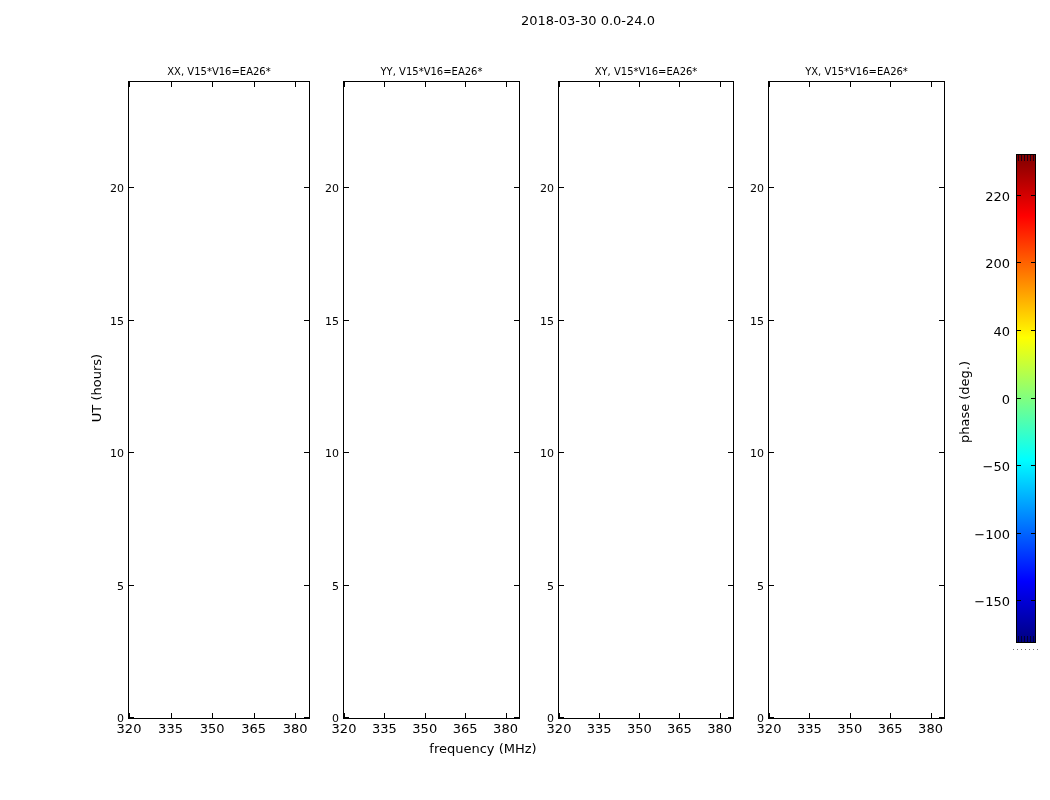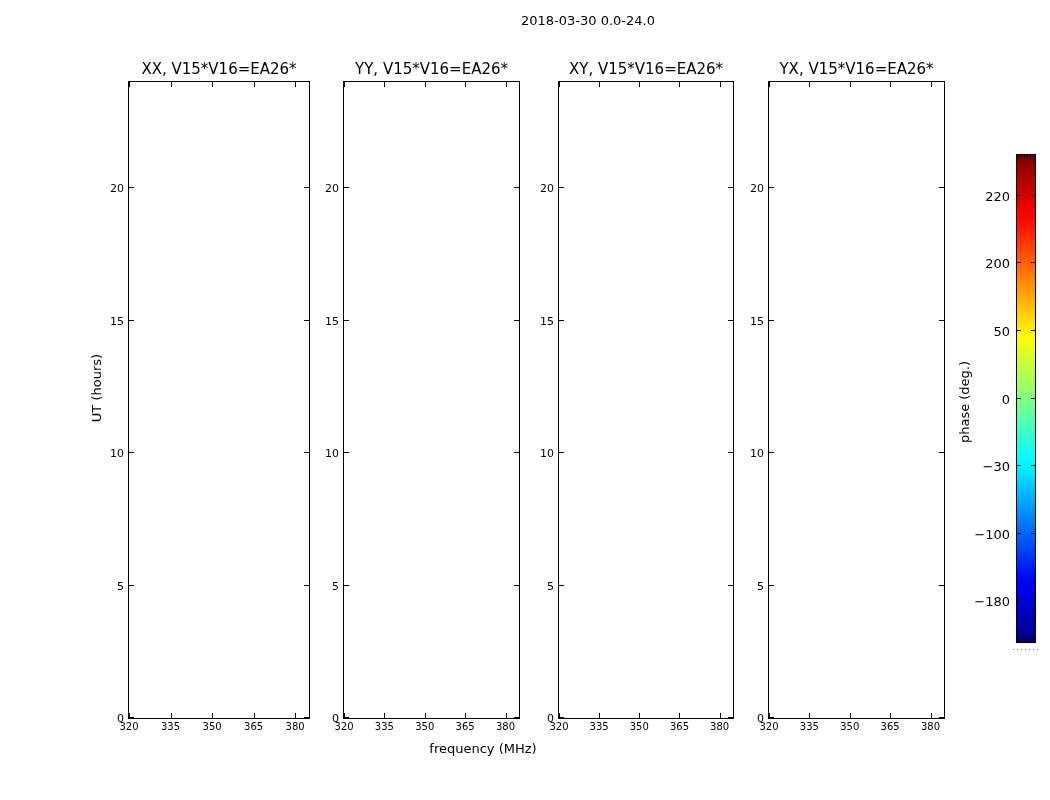--- a/index.html
+++ b/index.html
@@ -15,31 +15,31 @@
   .panel {
     position:absolute; top:81px; height:638px;
     border:1px solid #000; box-sizing:border-box; background:#ffffff;
   }
   .p1 { left:128px; width:182px; }
   .p2 { left:343px; width:177px; }
   .p3 { left:558px; width:176px; }
   .p4 { left:768px; width:177px; }
   .panel-title {
     position:absolute; bottom:calc(100% + 5px); left:50%; transform:translateX(-50%);
-    font-size:15px; line-height:1.1; white-space:nowrap;
+    font-size:10px; line-height:1.1; white-space:nowrap;
   }
   .frame { position:absolute; inset:0; }
   .tk { position:absolute; background:#000000; }
   .tk.xb { width:1px; height:5px; bottom:0; }
   .tk.xt { width:1px; height:5px; top:0; }
   .tk.yl { width:5px; height:1px; left:0; }
   .tk.yr { width:5px; height:1px; right:0; }
   .xlab {
     position:absolute; top:calc(100% + 4px); transform:translateX(-50%);
-    font-size:10px; line-height:1; white-space:nowrap;
+    font-size:13px; line-height:1; white-space:nowrap;
   }
   .ylab {
     position:absolute; right:calc(100% + 5px); transform:translateY(50%);
     font-size:11px; line-height:1; white-space:nowrap;
   }
   .axis-ylabel {
     position:absolute; left:96px; top:388px;
     transform:translate(-50%,-50%) rotate(-90deg);
     font-size:13px; line-height:1; white-space:nowrap;
   }
@@ -235,29 +235,29 @@
     <div class="cbar-comb bot"></div>
     <div class="cbar-dots"></div>
   <div class="ctk l" style="bottom: 91.6667%;"></div>
       <div class="ctk r" style="bottom: 91.6667%;"></div>
       <div class="clab" style="bottom: 91.6667%;">220</div>
       <div class="ctk l" style="bottom: 77.7778%;"></div>
       <div class="ctk r" style="bottom: 77.7778%;"></div>
       <div class="clab" style="bottom: 77.7778%;">200</div>
       <div class="ctk l" style="bottom: 63.8889%;"></div>
       <div class="ctk r" style="bottom: 63.8889%;"></div>
-      <div class="clab" style="bottom: 63.8889%;">50</div>
+      <div class="clab" style="bottom: 63.8889%;">40</div>
       <div class="ctk l" style="bottom: 50%;"></div>
       <div class="ctk r" style="bottom: 50%;"></div>
       <div class="clab" style="bottom: 50%;">0</div>
       <div class="ctk l" style="bottom: 36.1111%;"></div>
       <div class="ctk r" style="bottom: 36.1111%;"></div>
-      <div class="clab" style="bottom: 36.1111%;">−30</div>
+      <div class="clab" style="bottom: 36.1111%;">−50</div>
       <div class="ctk l" style="bottom: 22.2222%;"></div>
       <div class="ctk r" style="bottom: 22.2222%;"></div>
       <div class="clab" style="bottom: 22.2222%;">−100</div>
       <div class="ctk l" style="bottom: 8.33333%;"></div>
       <div class="ctk r" style="bottom: 8.33333%;"></div>
-      <div class="clab" style="bottom: 8.33333%;">−180</div>
+      <div class="clab" style="bottom: 8.33333%;">−150</div>
     </div>
   <div class="cbar-label">phase (deg.)</div>
 
 </div>
 
 </body></html>

